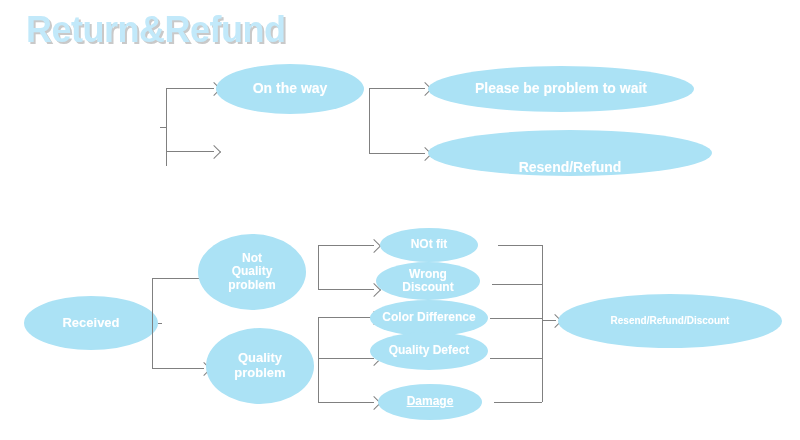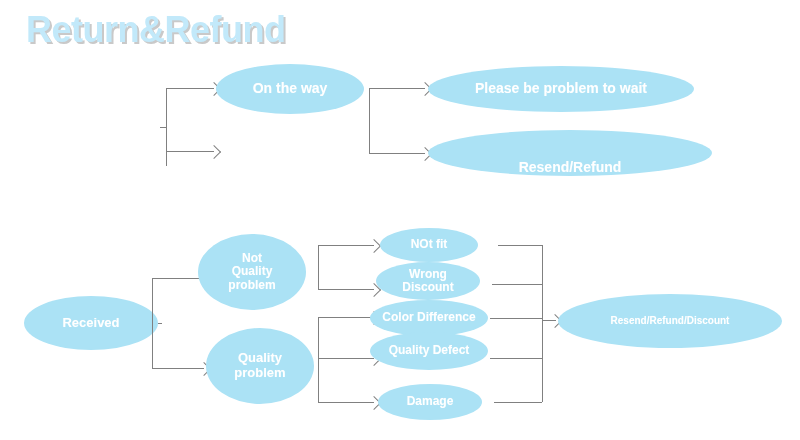--- a/index.html
+++ b/index.html
@@ -153,21 +153,21 @@
   </div>
 
   <div class="node" style="left:370px; top:300px; width:118px; height:36px; font-size:12px;">
     <span class="txt">Color Difference</span>
   </div>
 
   <div class="node" style="left:370px; top:332px; width:118px; height:38px; font-size:12px;">
     <span class="txt">Quality Defect</span>
   </div>
 
-  <div class="node" style="left:378px; top:384px; width:104px; height:36px; font-size:12px;">
+  <div class="node" style="left:378px; top:384px; width:104px; height:36px; font-size:12px;text-decoration:underline;">
     <span class="txt">Damage</span>
   </div>
 
   <div class="hline" style="left:498px; top:245px; width:44px;"></div>
   <div class="hline" style="left:492px; top:284px; width:50px;"></div>
   <div class="hline" style="left:490px; top:318px; width:52px;"></div>
   <div class="hline" style="left:490px; top:358px; width:52px;"></div>
   <div class="hline" style="left:494px; top:402px; width:48px;"></div>
   <div class="vline" style="left:542px; top:245px; height:157px;"></div>
   <div class="hline" style="left:542px; top:320px; width:14px;"></div>

